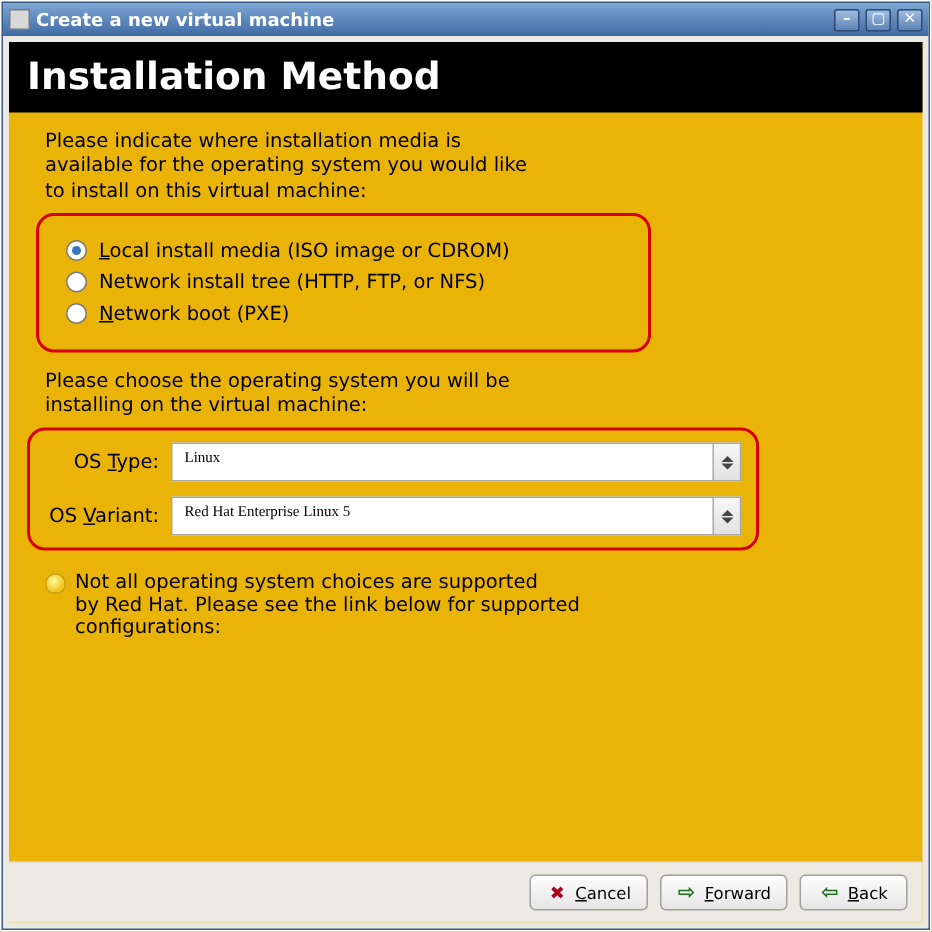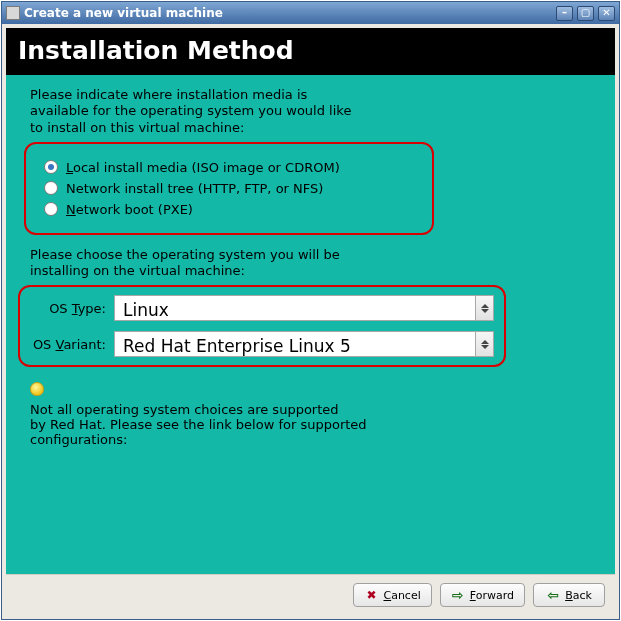--- a/index.html
+++ b/index.html
@@ -42,21 +42,21 @@
   .titlebar .winbtn {
     width: 17px; height: 15px;
     background: linear-gradient(#9fbde0,#5e85b8);
     border: 1px solid #2d4a72;
     border-radius: 2px;
     display: flex; align-items:center; justify-content:center;
     font-size: 10px; line-height: 1;
     cursor: pointer;
   }
   .content {
-    background: #14b8a6;
+    background: #eab308;
     margin: 4px;
     flex: 1;
     display: flex;
     flex-direction: column;
     justify-content: flex-end;
   }
   .header-black {
     background: #000;
     color: #fff;
     font-size: 25px;
@@ -106,37 +106,38 @@
   .combo {
     display: flex;
     border: 1px solid #a8a8a8;
     background: #fff;
     height: 26px;
     align-items: stretch;
   }
   .combo .combo-text {
     flex: 1;
     padding: 4px 8px;
-    font-size: 17px;
+    font-size: 10px;
+    font-family: Liberation Serif, serif;
   }
   .combo .combo-arrow {
     width: 18px;
     border-left: 1px solid #a8a8a8;
     background: linear-gradient(#f6f6f6,#e2e2e2);
     display:flex; flex-direction:column; align-items:center; justify-content:center;
     gap:1px;
     cursor:pointer;
   }
   .combo .combo-arrow .tri-up {
     width:0;height:0;border-left:4px solid transparent;border-right:4px solid transparent;border-bottom:4px solid #444;
   }
   .combo .combo-arrow .tri-down {
     width:0;height:0;border-left:4px solid transparent;border-right:4px solid transparent;border-top:4px solid #444;
   }
-  .tip-row { display:flex; gap:6px; margin-top:14px;flex-direction:column; }
+  .tip-row { display:flex; gap:6px; margin-top:14px; }
   .bulb {
     width:14px; height:14px; flex-shrink:0;
     background: radial-gradient(circle at 40% 35%, #fff89a, #f0c419 70%);
     border-radius: 50% 50% 45% 45%;
     border:1px solid #c8a017;
     margin-top:1px;
   }
   .link { color:#1b3fc2; text-decoration: underline; cursor:pointer; margin-left:20px; margin-top:8px; display:inline-block;}
   .footer {
     border-top: 1px solid #d0ccc4;

